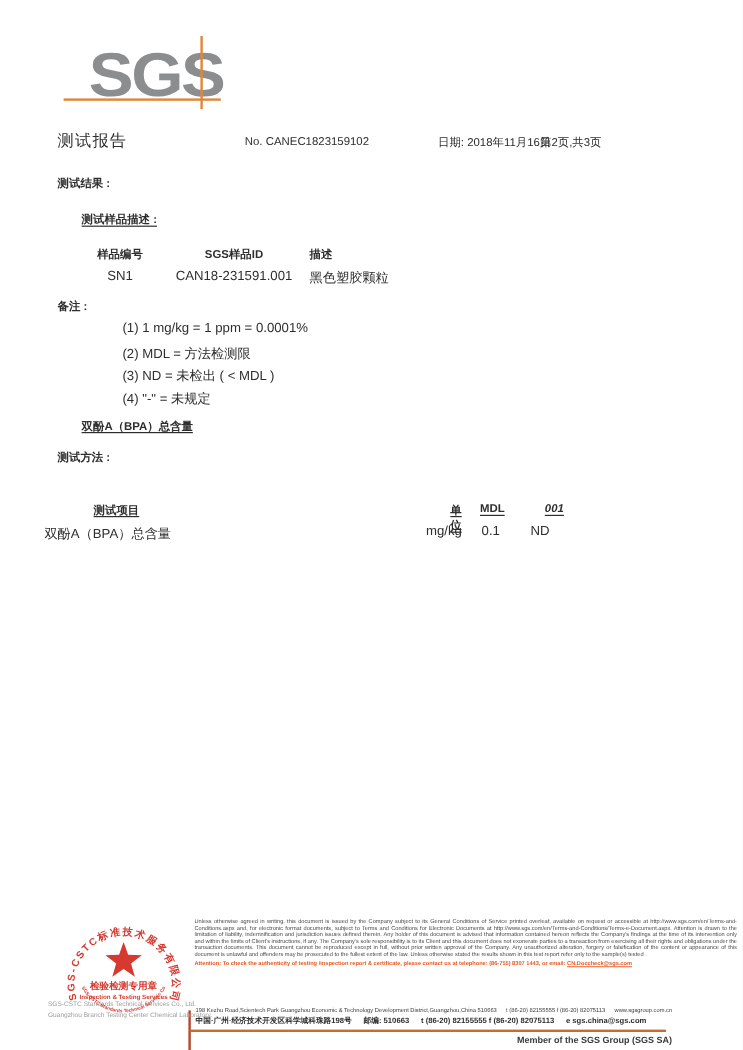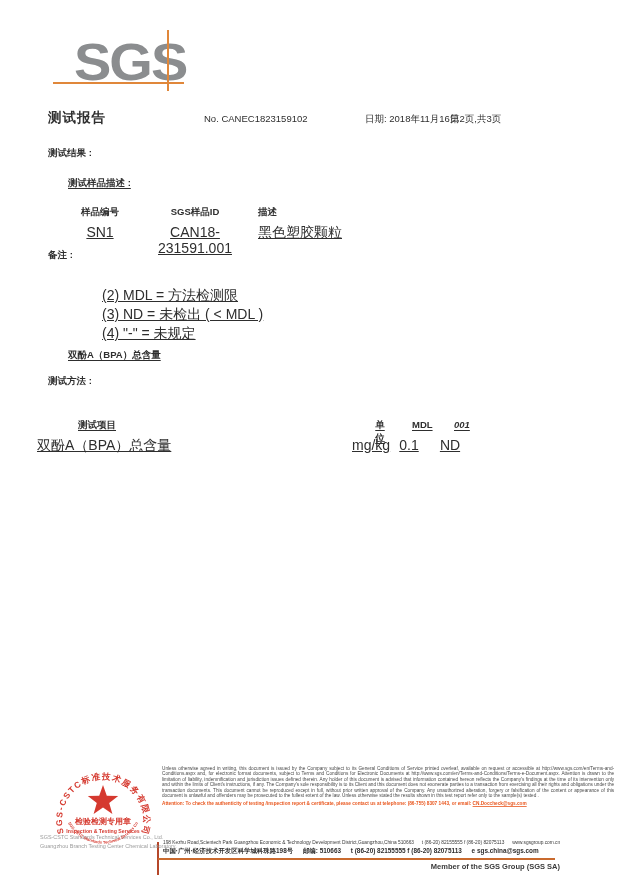--- a/index.html
+++ b/index.html
@@ -11,46 +11,46 @@
   }
   .abs { position: absolute; }
 
   
   .logo-text { position:absolute; left:74px; top:32px; font-size:56px; font-weight:bold;
     color:#8b8d8f; letter-spacing:-2px; transform:scaleY(0.92); transform-origin:left top; }
   .logo-hline { position:absolute; left:53px; top:82px; width:131px; height:2px; background:#e0873a; }
   .logo-vline { position:absolute; left:167px; top:30px; width:2px; height:61px; background:#e0873a; }
 
   
-  .title { position:absolute; left:48px; top:109px; font-size:13.5px; font-weight:bold; letter-spacing:1px; color:#2e2e2e; }
+  .title { position:absolute; left:48px; top:109px; font-size:13.5px; font-weight:normal; letter-spacing:1px; color:#2e2e2e; }
   .report-no { position:absolute; left:204px; top:113px; font-size:9.5px; color:#2e2e2e; }
   .report-date { position:absolute; left:365px; top:113px; font-size:9.5px; color:#2e2e2e; }
   .page-info { position:absolute; left:450px; top:113px; font-size:9.5px; color:#2e2e2e; }
 
   .lbl { font-size:9.5px; font-weight:600; color:#2e2e2e; }
-  .val { font-size:14px; color:#2e2e2e;text-decoration:underline; }
+  .val { font-size:11px; color:#2e2e2e; }
   .und { text-decoration:underline; text-underline-offset:2px;padding-left:20px; }
 
   
   .st-h1 { position:absolute; left:60px;  top:206px; width:80px;  text-align:center; }
   .st-h2 { position:absolute; left:140px; top:206px; width:110px; text-align:center; }
   .st-h3 { position:absolute; left:258px; top:206px; width:150px; text-align:left;font-family:Liberation Serif, serif; }
   .st-c1 { position:absolute; left:60px;  top:224px; width:80px;  text-align:center; }
   .st-c2 { position:absolute; left:140px; top:224px; width:110px; text-align:center; }
   .st-c3 { position:absolute; left:258px; top:224px; width:150px; text-align:left; }
 
   .note-item { position:absolute; left:102px; width:300px; }
 
   .method-text { position:absolute; left:118px; top:373px; width:458px; font-size:9.5px;
     line-height:18px; color:#2e2e2e; text-align:justify; }
 
   
   .rt-h1 { position:absolute; left:58px;  top:419px; }
   .rt-h2 { position:absolute; left:352px; top:419px; width:36px; text-align:center; }
-  .rt-h3 { position:absolute; left:392px; top:419px; width:34px; text-align:center; }
+  .rt-h3 { position:absolute; left:380px; top:419px; width:34px; text-align:center; }
   .rt-h4 { position:absolute; left:434px; top:419px; width:32px; text-align:center; font-style:italic; }
   .rt-c1 { position:absolute; left:37px;  top:437px; }
   .rt-c2 { position:absolute; left:352px; top:437px; width:36px; text-align:center; }
   .rt-c3 { position:absolute; left:392px; top:437px; width:34px; text-align:center; }
   .rt-c4 { position:absolute; left:434px; top:437px; width:32px; text-align:center; }
 
   
   .disclaimer-wrap { position:absolute; left:162px; top:766px; width:452px; height:74px; overflow:hidden; }
   .disclaimer-inner { width:576px; transform:scale(0.785); transform-origin:0 0; }
   .disclaimer { font-size:6px; line-height:1.18; color:#4a4a4a; text-align:justify; }
@@ -103,20 +103,21 @@
   <div>
     <span class="lbl st-h1">样品编号</span>
     <span class="lbl st-h2">SGS样品ID</span>
     <span class="lbl st-h3">描述</span>
     <span class="val st-c1">SN1</span>
     <span class="val st-c2">CAN18-231591.001</span>
     <span class="val st-c3">黑色塑胶颗粒</span>
   </div>
 
   <span class="abs lbl" style="left:48px; top:249px;">备注 :</span>
+  <div class="val note-item" style="top:268px;">(1) 1 mg/kg = 1 ppm = 0.0001%</div>
   <div class="val note-item" style="top:287px;">(2) MDL = 方法检测限</div>
   <div class="val note-item" style="top:306px;">(3) ND = 未检出 ( &lt; MDL )</div>
   <div class="val note-item" style="top:325px;">(4) "-" = 未规定</div>
 
   <span class="abs lbl und" style="left:48px; top:349px;">双酚A（BPA）总含量</span>
   <span class="abs lbl" style="left:48px; top:375px;">测试方法 :</span>
 
   <div>
     <span class="lbl und rt-h1">测试项目</span>
     <span class="lbl und rt-h2">单位</span>

